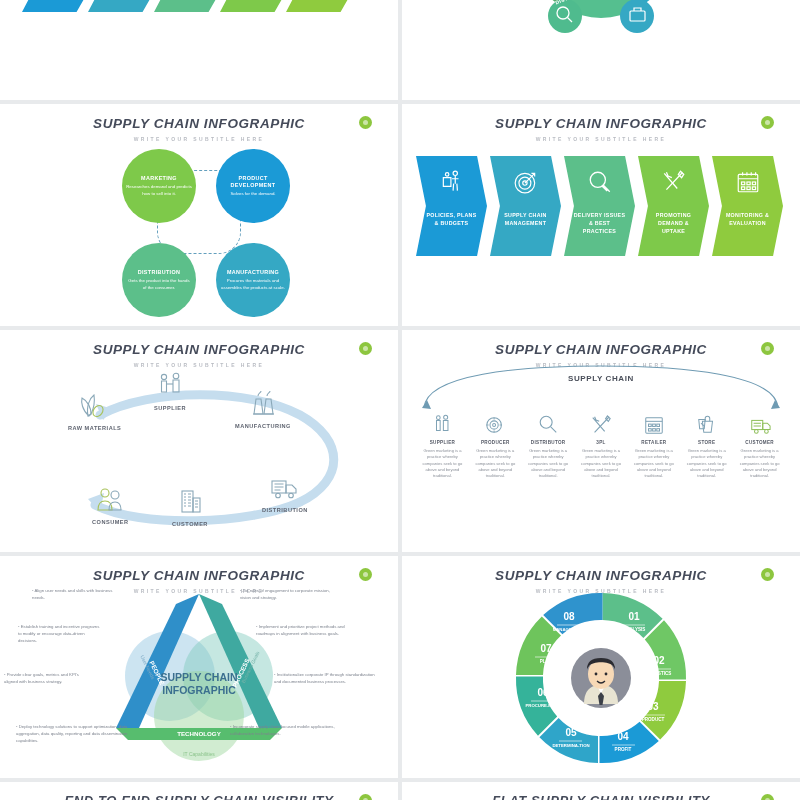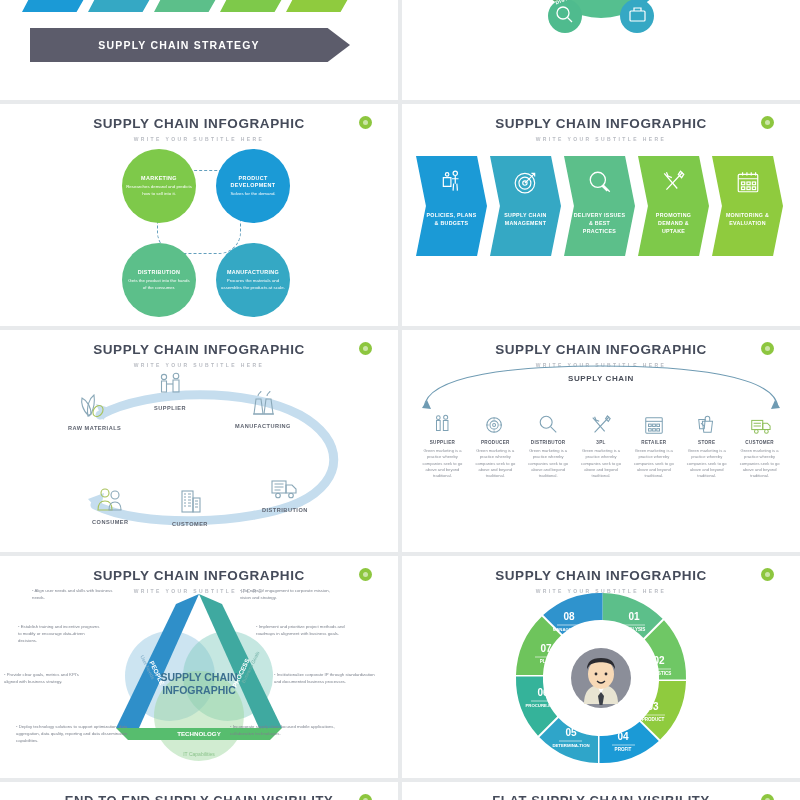--- a/index.html
+++ b/index.html
@@ -20,20 +20,21 @@
   .panel{ background:#ffffff; position:relative; overflow:hidden; }
 
   
   .ptitle{
     text-align:center;
     font-size:13.5px;
     font-weight:bold;
     letter-spacing:0.6px;
     color:#454b5a;
     margin-top:12px;
+    font-style:italic;
   }
   .psub{
     text-align:center;
     font-size:5px;
     letter-spacing:2.4px;
     color:#b9bcc3;
     margin-top:5px;
     font-weight:bold;
   }
   .badge{
@@ -133,23 +134,20 @@
 
 <div class="grid">
 
   <div class="panel">
     <div class="p1-chevrons">
       <div class="cv" style="background:#1b9ad6"></div>
       <div class="cv" style="background:#35a8c4"></div>
       <div class="cv" style="background:#5cbf8a"></div>
       <div class="cv" style="background:#7ec94a"></div>
       <div class="cv" style="background:#8fcb3e"></div>
-    </div>
-    <div class="strategy-bar">
-      <span>SUPPLY CHAIN STRATEGY</span>
     </div>
   </div>
 
   <div class="panel">
     <div class="ringwrap">
       <svg viewBox="0 0 398 200" width="398" height="200">
         <g transform="translate(199,40)">
           <path d="M -62 0 A 62 62 0 0 0 -31 53.7" stroke="#5aab6e" stroke-width="24" fill="none"></path>
           <path d="M -31 53.7 A 62 62 0 0 0 31 53.7" stroke="#55bf8f" stroke-width="24" fill="none"></path>
           <path d="M 31 53.7 A 62 62 0 0 0 62 0" stroke="#2fa8c4" stroke-width="24" fill="none"></path>

